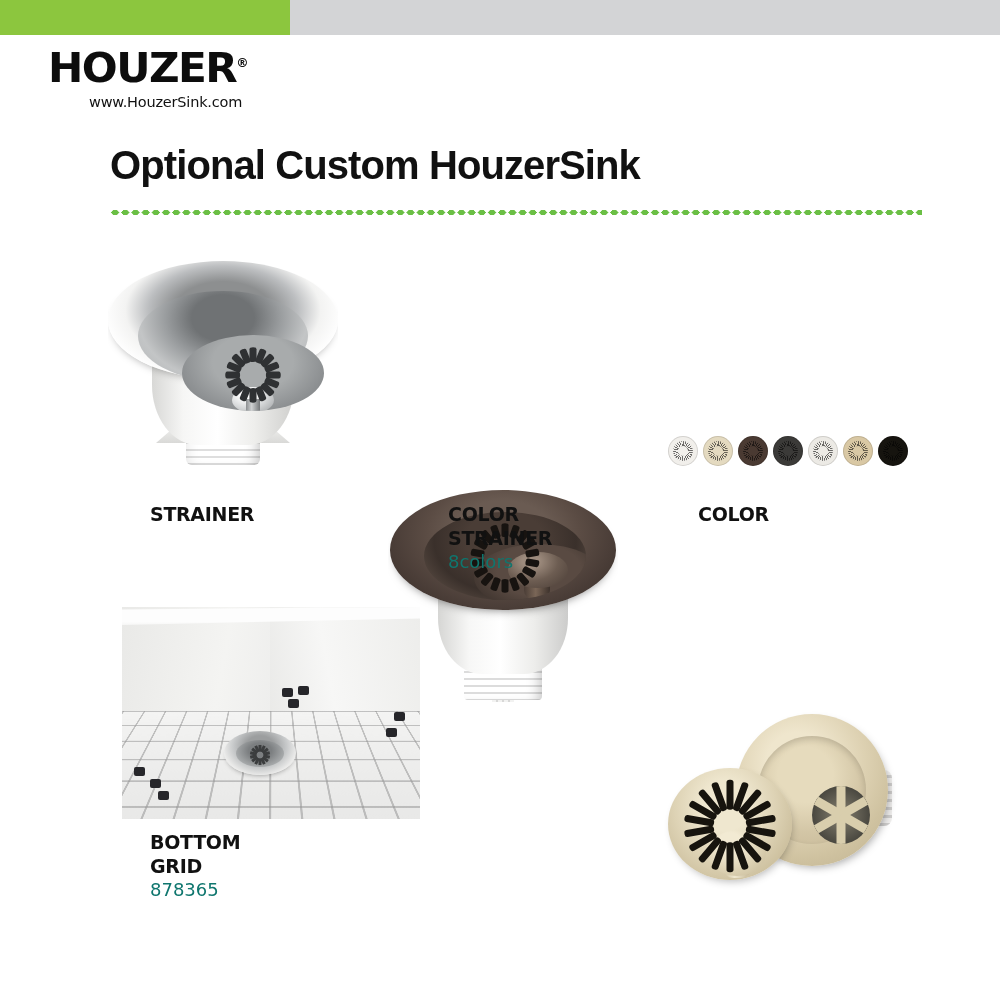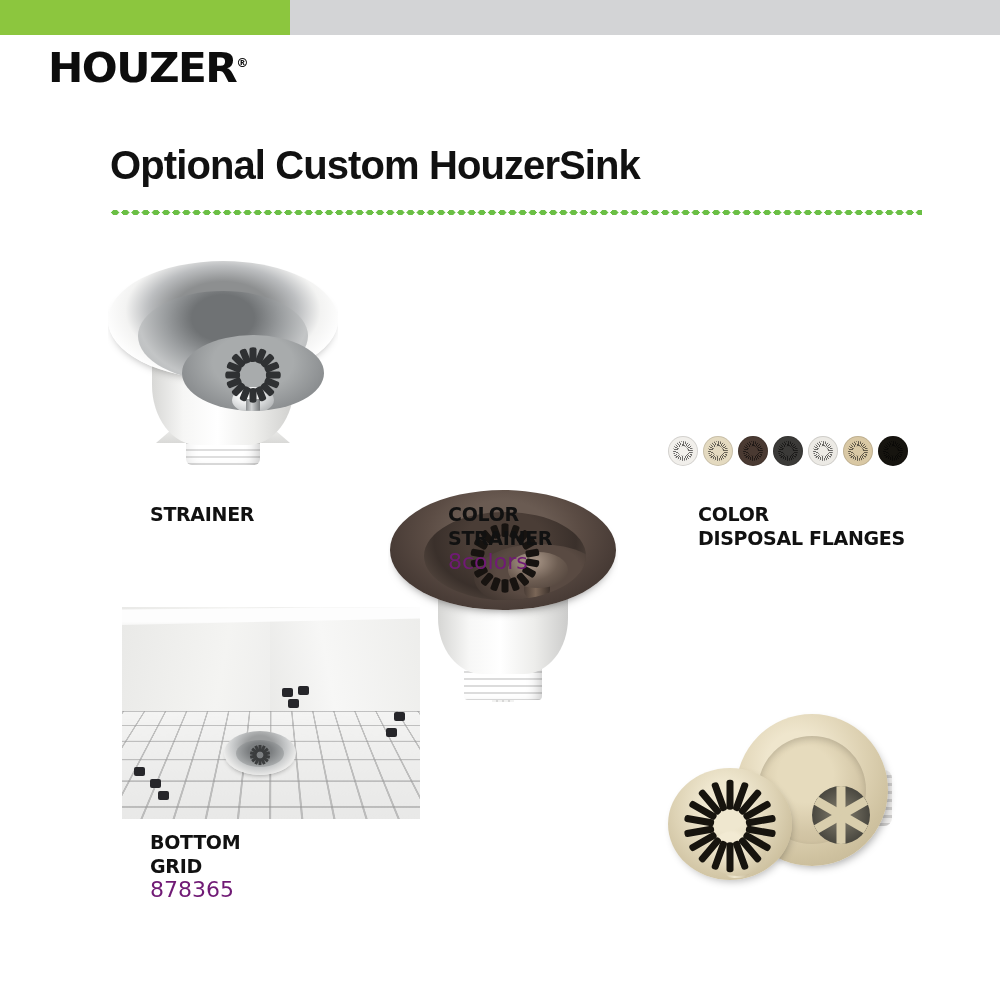--- a/index.html
+++ b/index.html
@@ -126,23 +126,23 @@
     font-weight: bold;
     font-size: 19px;
     line-height: 24px;
     letter-spacing: -0.3px;
     color: #111111;
     white-space: nowrap;
   }
   .caption-sub {
     font-family: "DejaVu Sans", sans-serif;
     font-weight: normal;
-    font-size: 22px;
+    font-size: 18px;
     line-height: 24px;
-    color: #701a75;
+    color: #0f766e;
     white-space: nowrap;
   }
 
   
   .ss-strainer { width: 230px; height: 230px; position: relative; }
   .ss-body {
     position: absolute; left: 44px; top: 108px; width: 142px; height: 92px;
     background: linear-gradient(90deg,#d8d8d6 0%,#f6f6f5 22%,#ffffff 46%,#eeeeec 72%,#cfcfcd 100%);
     border-radius: 10px 10px 46px 46px / 6px 6px 60px 60px;
   }
@@ -390,20 +390,21 @@
 </head>
 <body>
 
 <div class="topbar">
   <div class="topbar-green"></div>
   <div class="topbar-gray"></div>
 </div>
 
 <div class="logo-block">
   <div class="logo-wordmark"><span>HOUZER</span><span class="logo-reg">®</span></div>
+  <div class="logo-url">www.HouzerSink.com</div>
 </div>
 
 <div class="page-title">Optional Custom HouzerSink</div>
 <div class="dotted-rule"></div>
 
 <div class="product product-figure ss-strainer" style="left:108px; top:245px;">
   <div class="ss-wing-l"></div>
   <div class="ss-wing-r"></div>
   <div class="ss-thread"></div>
   <div class="ss-body"></div>
@@ -547,21 +548,20 @@
   <div class="swatch" style="background: rgb(22, 20, 15); box-shadow: rgba(0, 0, 0, 0.12) 0px 0px 0px 1px inset;">
       <div class="swatch-inner" style="background: repeating-conic-gradient(rgba(0, 0, 0, 0.55) 0deg, rgba(0, 0, 0, 0.55) 6deg, rgb(22, 20, 15) 6deg, rgb(22, 20, 15) 14deg);"></div>
       <div class="swatch-core" style="background: rgb(22, 20, 15);"></div>
     </div>
 </div>
 
 <div class="caption" style="left:670px; top:500px; height:70px;">
   <div class="caption-bar"></div>
   <div class="caption-text">
     <div class="caption-line">COLOR</div>
-    <div class="caption-line">DISPOSAL FLANGES</div>
   </div>
 </div>
 
 <div class="bg-photo" style="left:122px; top:607px;">
   <div class="bg-wall-left"></div>
   <div class="bg-wall-right"></div>
   <div class="bg-rim"></div>
   <div class="bg-floor">
     <div class="bg-grid"></div>
   </div>

